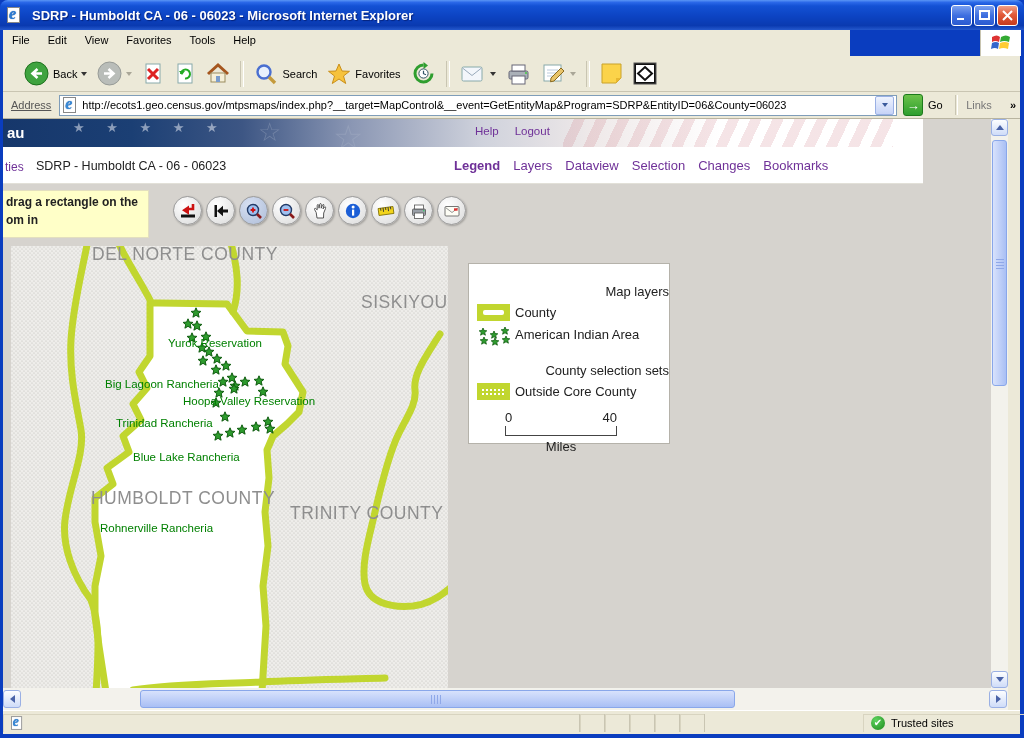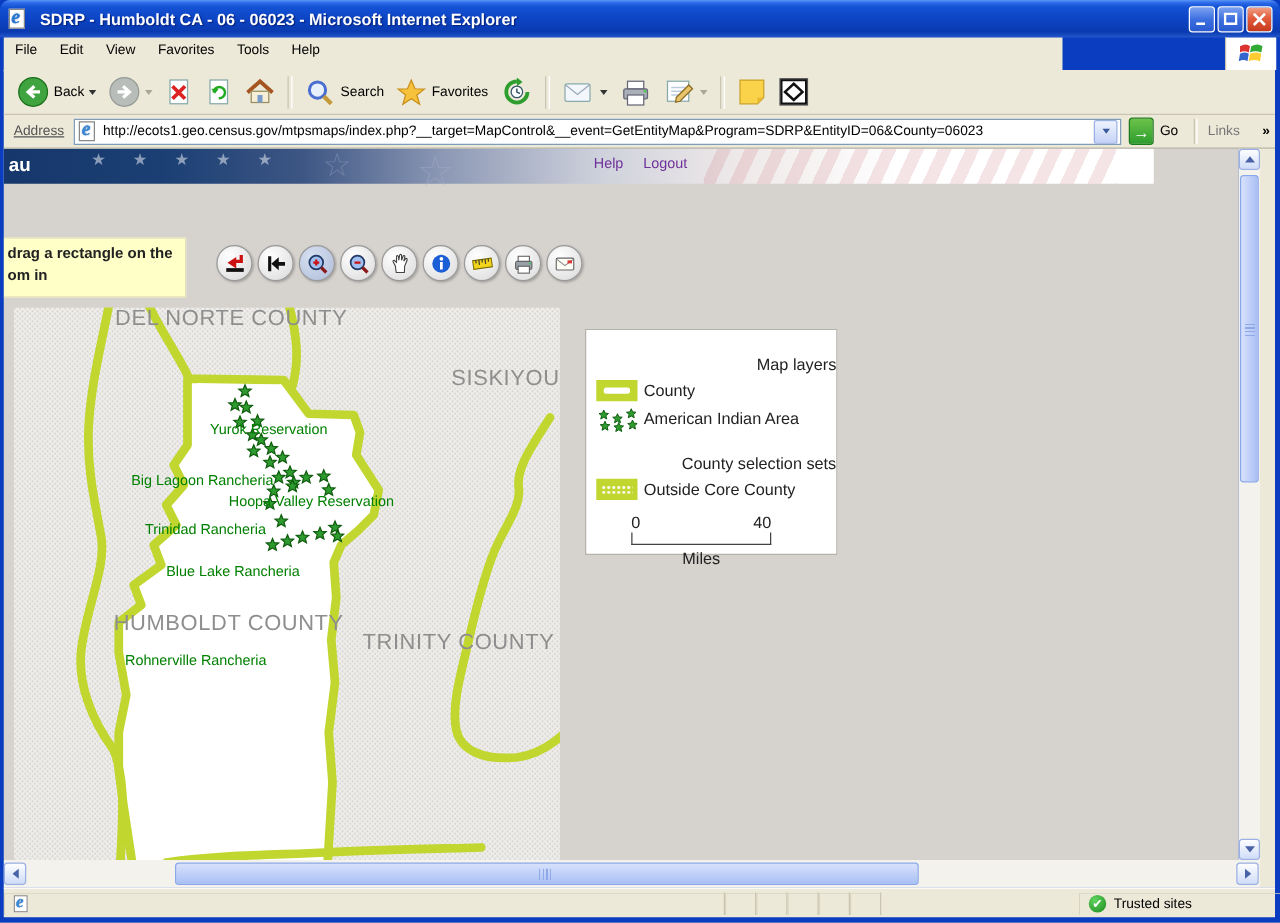--- a/index.html
+++ b/index.html
@@ -18,21 +18,21 @@
   .ie-ico{width:16px;height:16px;position:relative;}
   .ie-ico .pg{position:absolute;left:1px;top:0;width:11px;height:14px;background:#fff;border:1px solid #888;}
   .ie-ico .e{position:absolute;left:3px;top:-2px;font-family:"Liberation Serif",serif;font-style:italic;
     font-weight:bold;font-size:16px;color:#2a7ad2;text-shadow:0 0 1px #0c4ea0;}
   #menubar{position:absolute;left:3px;top:30px;width:847px;height:26px;background:#ece9d8;
     border-bottom:1px solid #d8d4c0;display:flex;align-items:flex-start;}
   #menubar .mi{padding:4px 9px;cursor:default;}
   #winlogo{position:absolute;right:3px;top:30px;width:40px;height:26px;background:#fff;border-left:1px solid #c8c4b0;
     display:flex;align-items:center;justify-content:center;}
   #toolbar{position:absolute;left:3px;top:56px;width:1017px;height:36px;background:#ece9d8;
-    border-bottom:1px solid #c9c5b2;display:flex;align-items:center;padding-left:6px;box-sizing:border-box;}
+    border-bottom:1px solid #c9c5b2;display:flex;align-items:center;padding-left:16px;box-sizing:border-box;}
   .tbtn{display:flex;align-items:center;gap:4px;padding:2px 5px;border-radius:3px;}
   .tsep{width:2px;height:26px;margin:0 5px;border-left:1px solid #c9c5b2;border-right:1px solid #fff;}
   .caret{width:0;height:0;border-left:3px solid transparent;border-right:3px solid transparent;border-top:4px solid #333;}
   .caret.dim{border-top-color:#a9a697;}
   .lbl{font-size:11px;}
   #addrbar{position:absolute;left:3px;top:92px;width:1017px;height:27px;background:#ece9d8;
     border-bottom:1px solid #b8b4a0;display:flex;align-items:center;padding:0 4px;box-sizing:border-box;}
   #addrlabel{color:#555;margin:0 8px 0 4px;text-decoration:underline;}
   #addrfield{flex:0 0 838px;height:21px;background:#fff;border:1px solid #7f9db9;display:flex;align-items:center;
     padding:0 2px;box-sizing:border-box;}
@@ -290,20 +290,32 @@
     <span class="bstars">★ ★ ★ ★ ★</span>
     <span class="bigstar" style="left:255px">☆</span>
     <span class="bigstar" style="left:330px;font-size:34px">☆</span>
     <span class="stripe"></span>
     <span id="banner-frag">au</span>
   </div>
   <div id="nav-links">
     <span>Help</span>
     <span>Logout</span>
   </div>
+  <div id="header-row">
+    <span id="left-frag">ties</span>
+    <span id="entity-title">SDRP - Humboldt CA - 06 - 06023</span>
+    <span id="tabs">
+        <span class="tab active">Legend</span>
+        <span class="tab">Layers</span>
+        <span class="tab">Dataview</span>
+        <span class="tab">Selection</span>
+        <span class="tab">Changes</span>
+        <span class="tab">Bookmarks</span>
+      </span>
+  </div>
 
   <div id="tooltip">
     <div>drag a rectangle on the</div>
     <div>om in</div>
   </div>
 
   <div id="maptools">
       <span class="mtbtn">
         <svg width="18" height="18" viewBox="0 0 18 18">
           <rect x="2" y="12.5" width="14" height="3" fill="#111"></rect>

